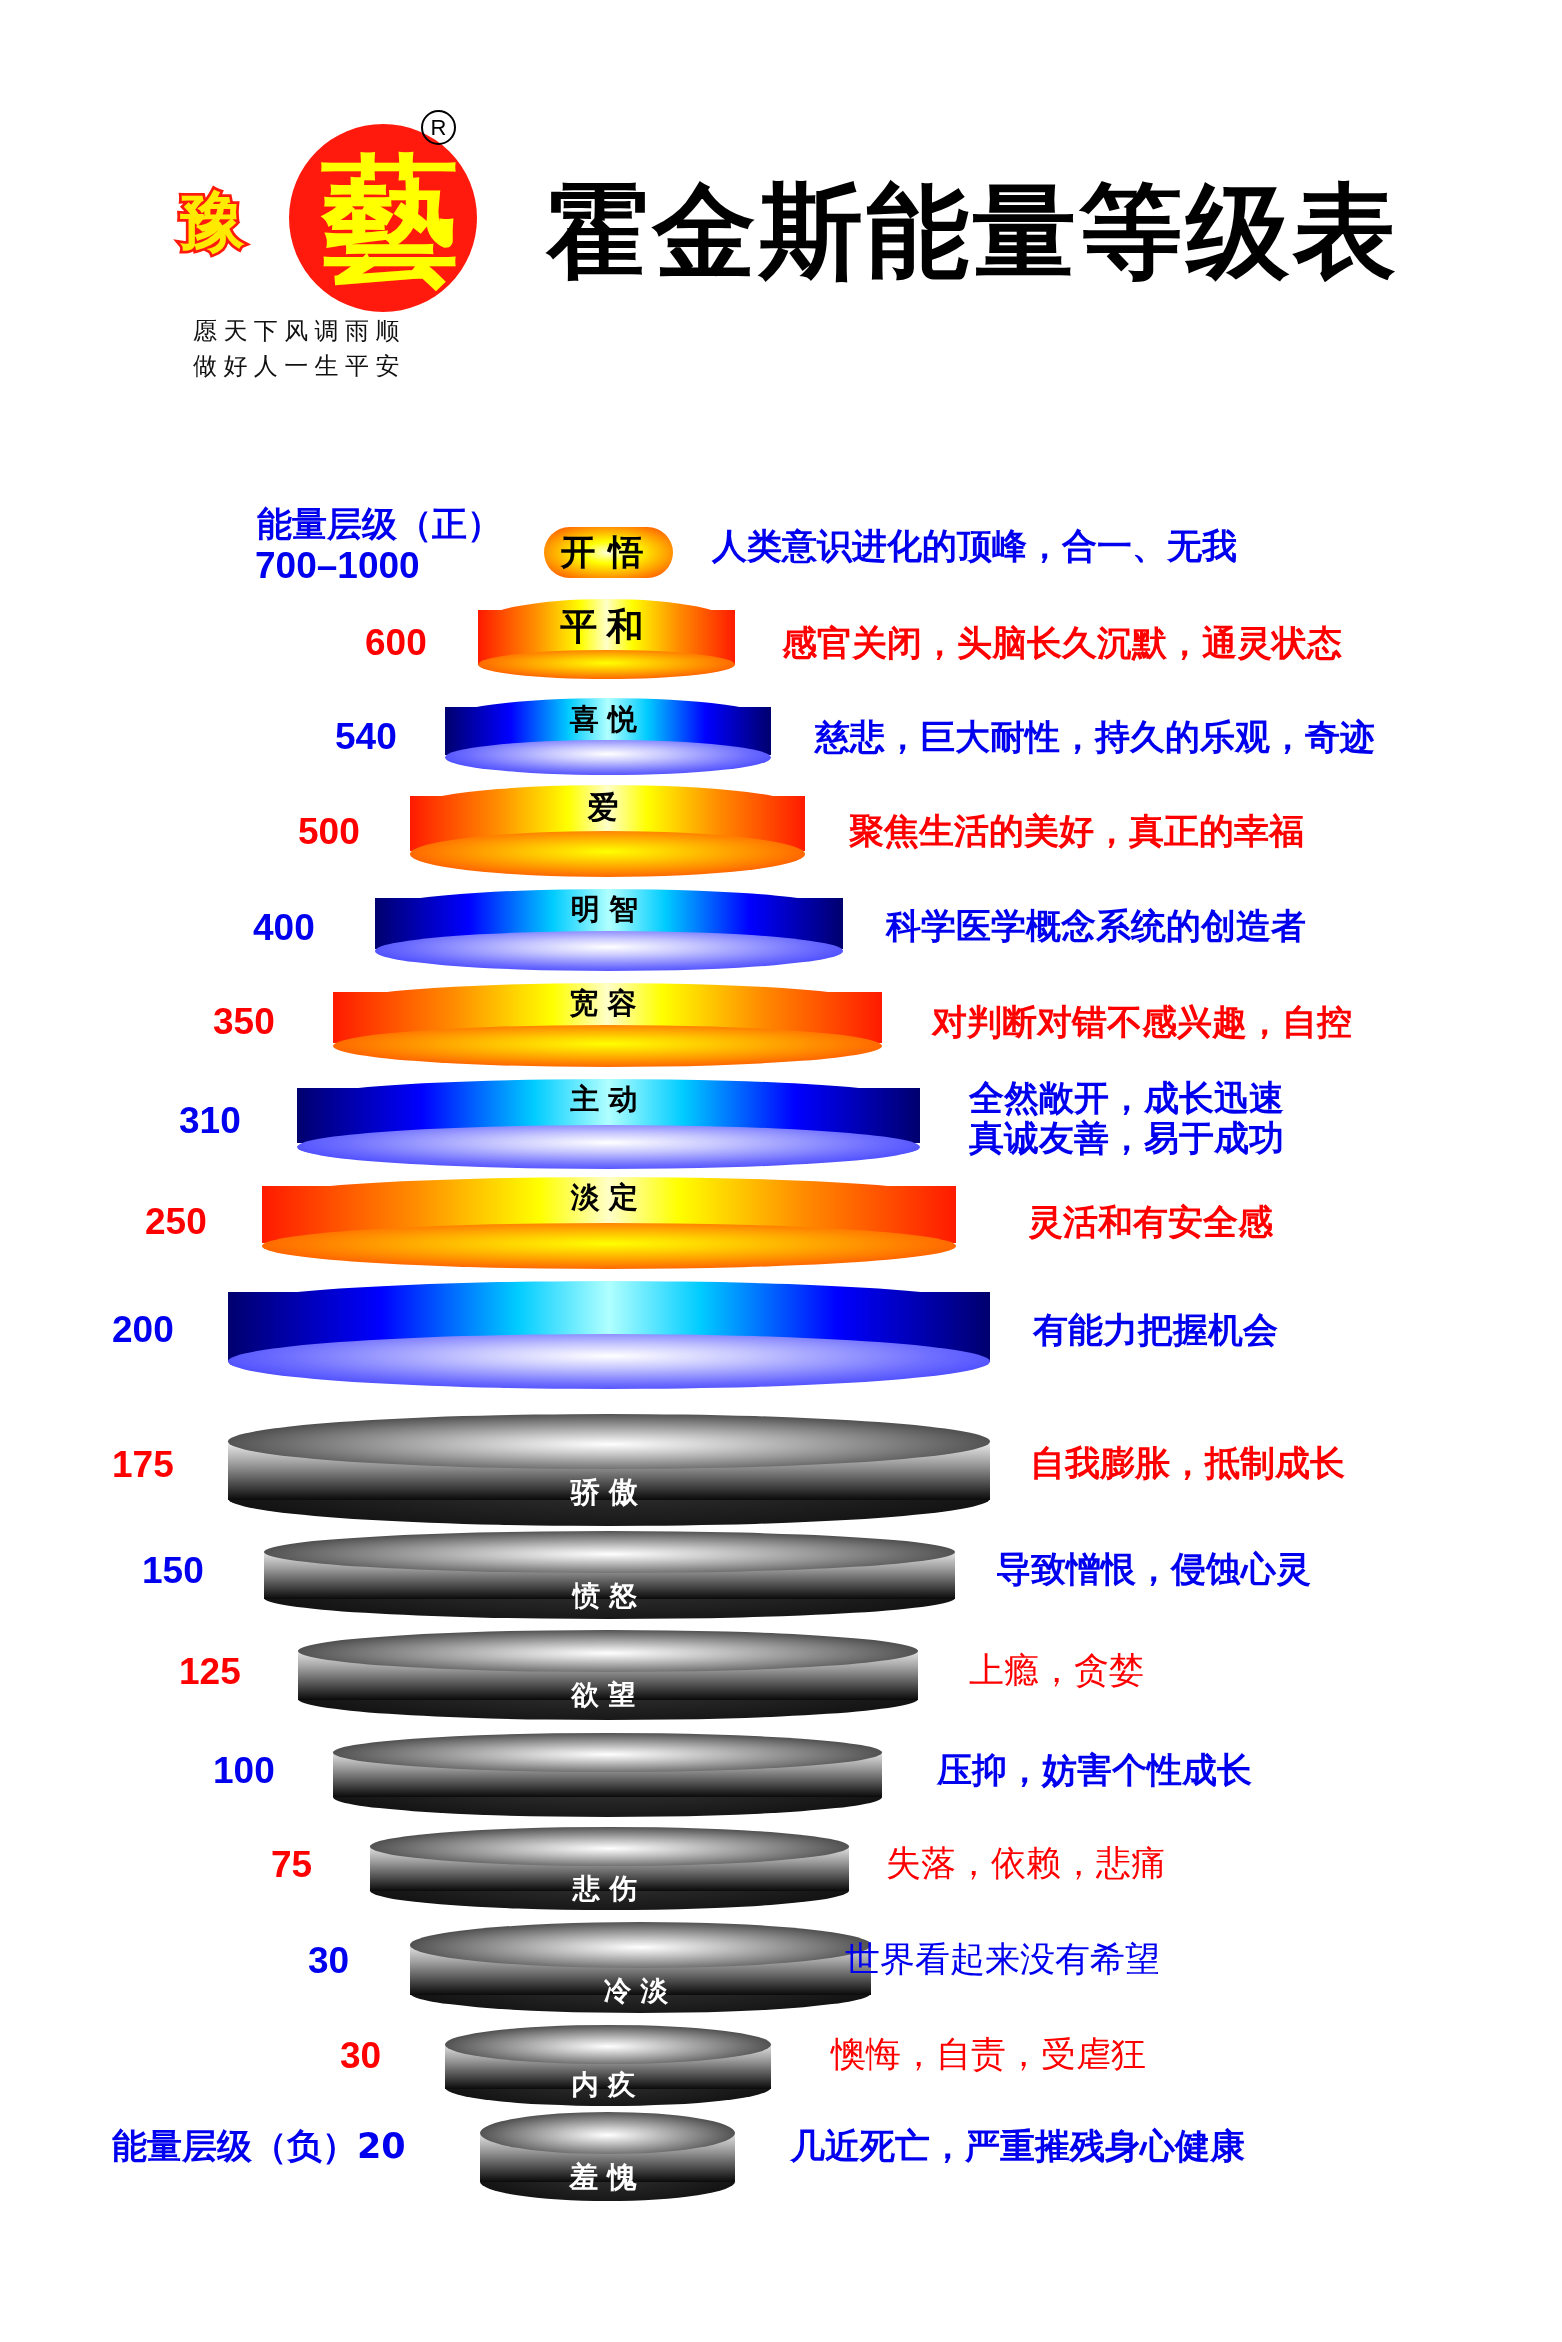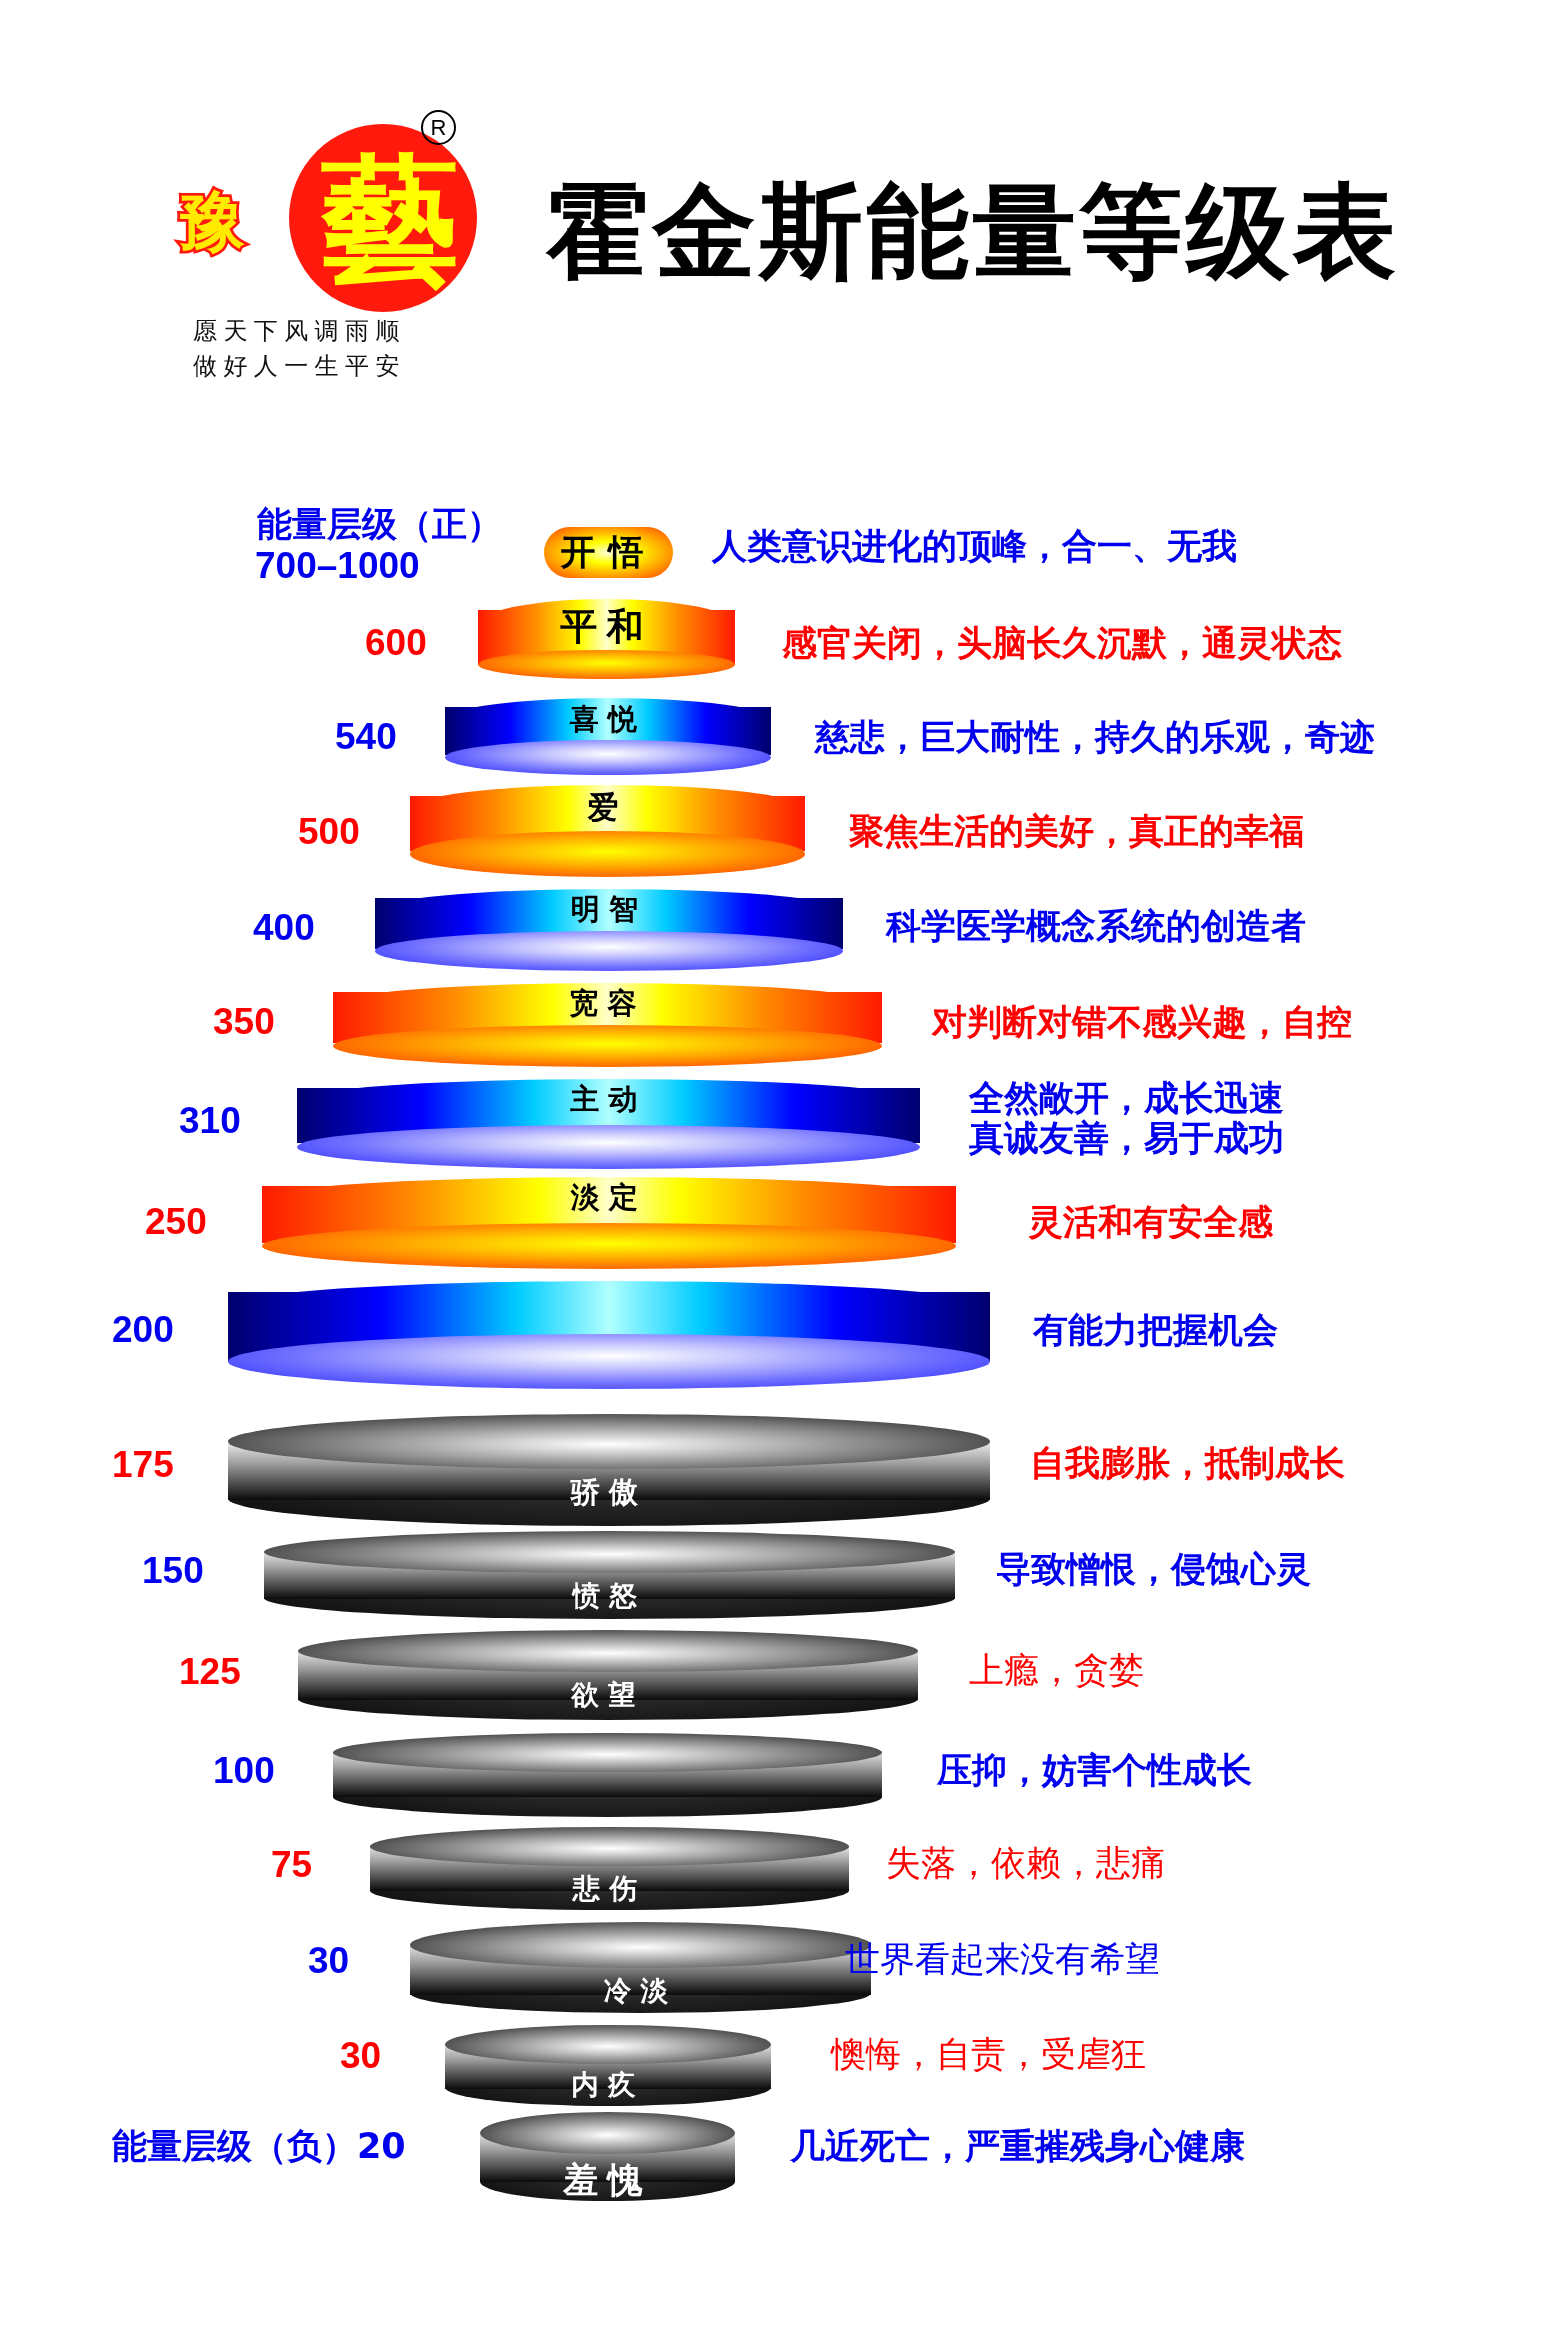--- a/index.html
+++ b/index.html
@@ -195,16 +195,16 @@
   <div class="topcap" style="top:0;height:39px;"></div>
   <div class="lbl" style="top:46px;font-size:27.5px;">内疚</div>
 </div>
 <div class="desc red" style="left:831px;top:2035px;">懊悔，自责，受虐狂</div>
 
 <div class="abs blue" style="left:112px;top:2129px;font-size:35px;font-weight:bold;line-height:1;">能量层级（负）20</div>
 <div class="disc gray" style="left:480px;top:2112px;width:255px;height:88px;">
   <div class="botcap" style="top:50px;height:39px;background:radial-gradient(ellipse at 50% 0%,#3a3a3a 0%,#0a0a0a 100%);"></div>
   <div class="band" style="top:20px;height:50px;"></div>
   <div class="topcap" style="top:0;height:42px;"></div>
-  <div class="lbl" style="top:51px;font-size:35px;">羞愧</div>
+  <div class="lbl" style="top:51px;font-size:29px;">羞愧</div>
 </div>
 <div class="desc b blue" style="left:790px;top:2127px;">几近死亡，严重摧残身心健康</div>
 
 
 </body></html>

